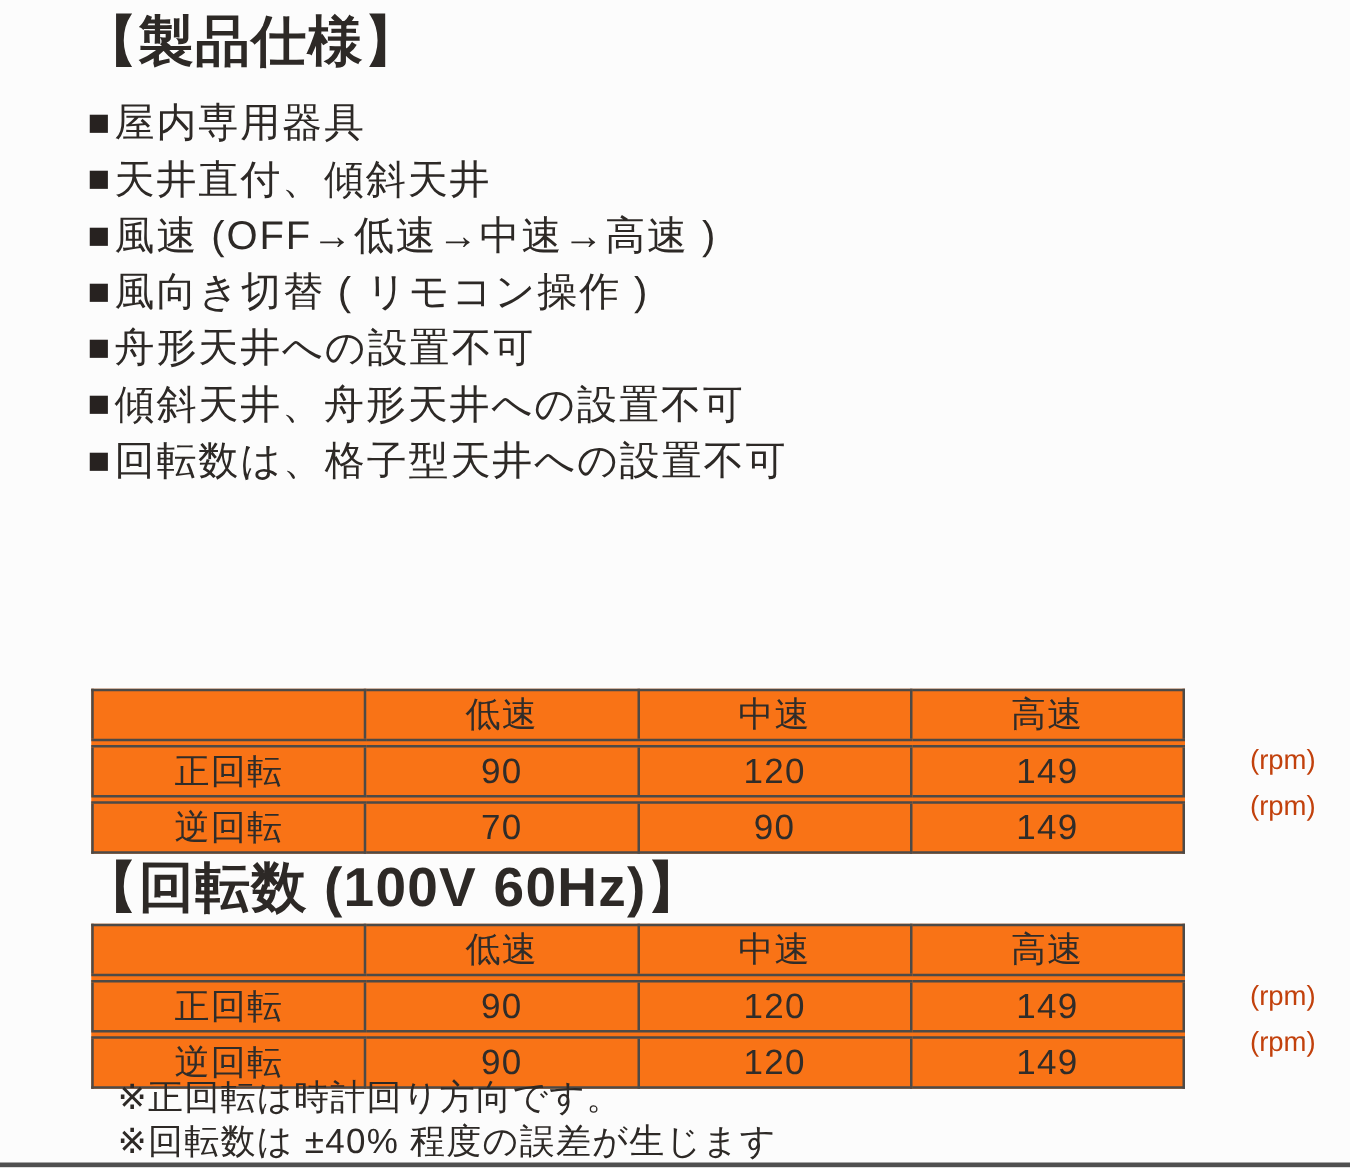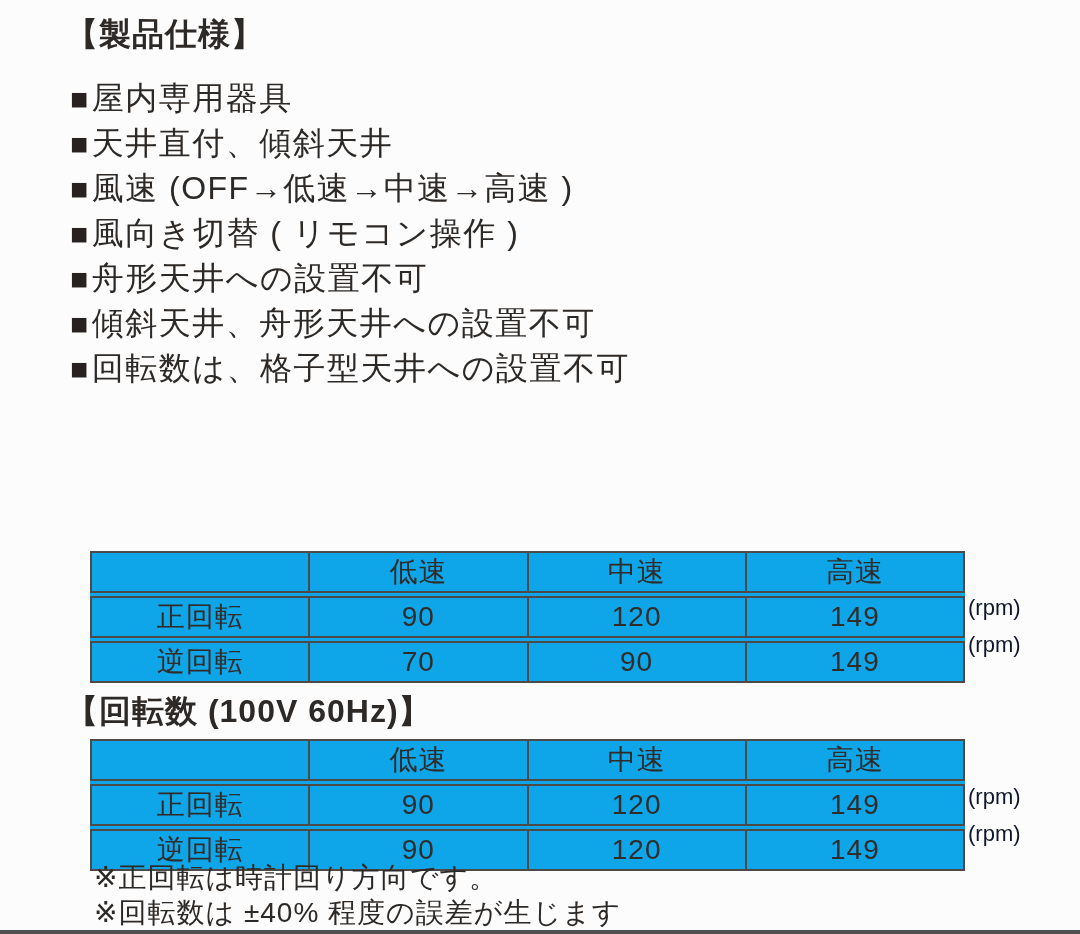--- a/index.html
+++ b/index.html
@@ -13,21 +13,21 @@
     height: 934px;
     background: #fcfcfc;
     overflow: hidden;
     font-family: "Liberation Sans", "DejaVu Sans", sans-serif;
     color: #2d2926;
   }
   .title {
     position: absolute;
     left: 66px;
     margin: 0;
-    font-size: 32px;
+    font-size: 44px;
     font-weight: bold;
     letter-spacing: 1px;
     line-height: 44px;
     white-space: nowrap;
   }
   .spec-title { top: 12px; }
   .t1-title   { top: 499px; }
   .t2-title   { top: 689px; }
 
   .spec-list {
@@ -48,50 +48,50 @@
   }
   .sq {
     font-size: 30px;
     color: #272220;
     margin-right: 2px;
     line-height: 1;
   }
 
   table.rpm-table {
     position: absolute;
-    left: 90px;
+    left: 73px;
     width: 875px;
     border-collapse: collapse;
     table-layout: fixed;
-    background: #0ea5e9;
+    background: #f97316;
   }
   .t1 { top: 551px; }
   .t2 { top: 739px; }
   table.rpm-table td {
     border: 2px solid #4d4a47;
     height: 34px;
     text-align: center;
     vertical-align: middle;
     font-size: 28px;
     letter-spacing: 1px;
     padding: 0;
     color: #302c29;
   }
   table.rpm-table tr.hdr td,
   table.rpm-table tr.mid td {
     border-bottom: 7px double #4d4a47;
   }
 
   .rpm {
     position: absolute;
-    left: 968px;
+    left: 1000px;
     height: 24px;
     line-height: 24px;
     font-size: 22px;
-    color: #0f172a;
+    color: #c2410c;
     white-space: nowrap;
   }
   .u1a { top: 596px; }
   .u1b { top: 633px; }
   .u2a { top: 785px; }
   .u2b { top: 822px; }
 
   .notes {
     position: absolute;
     left: 70px;

